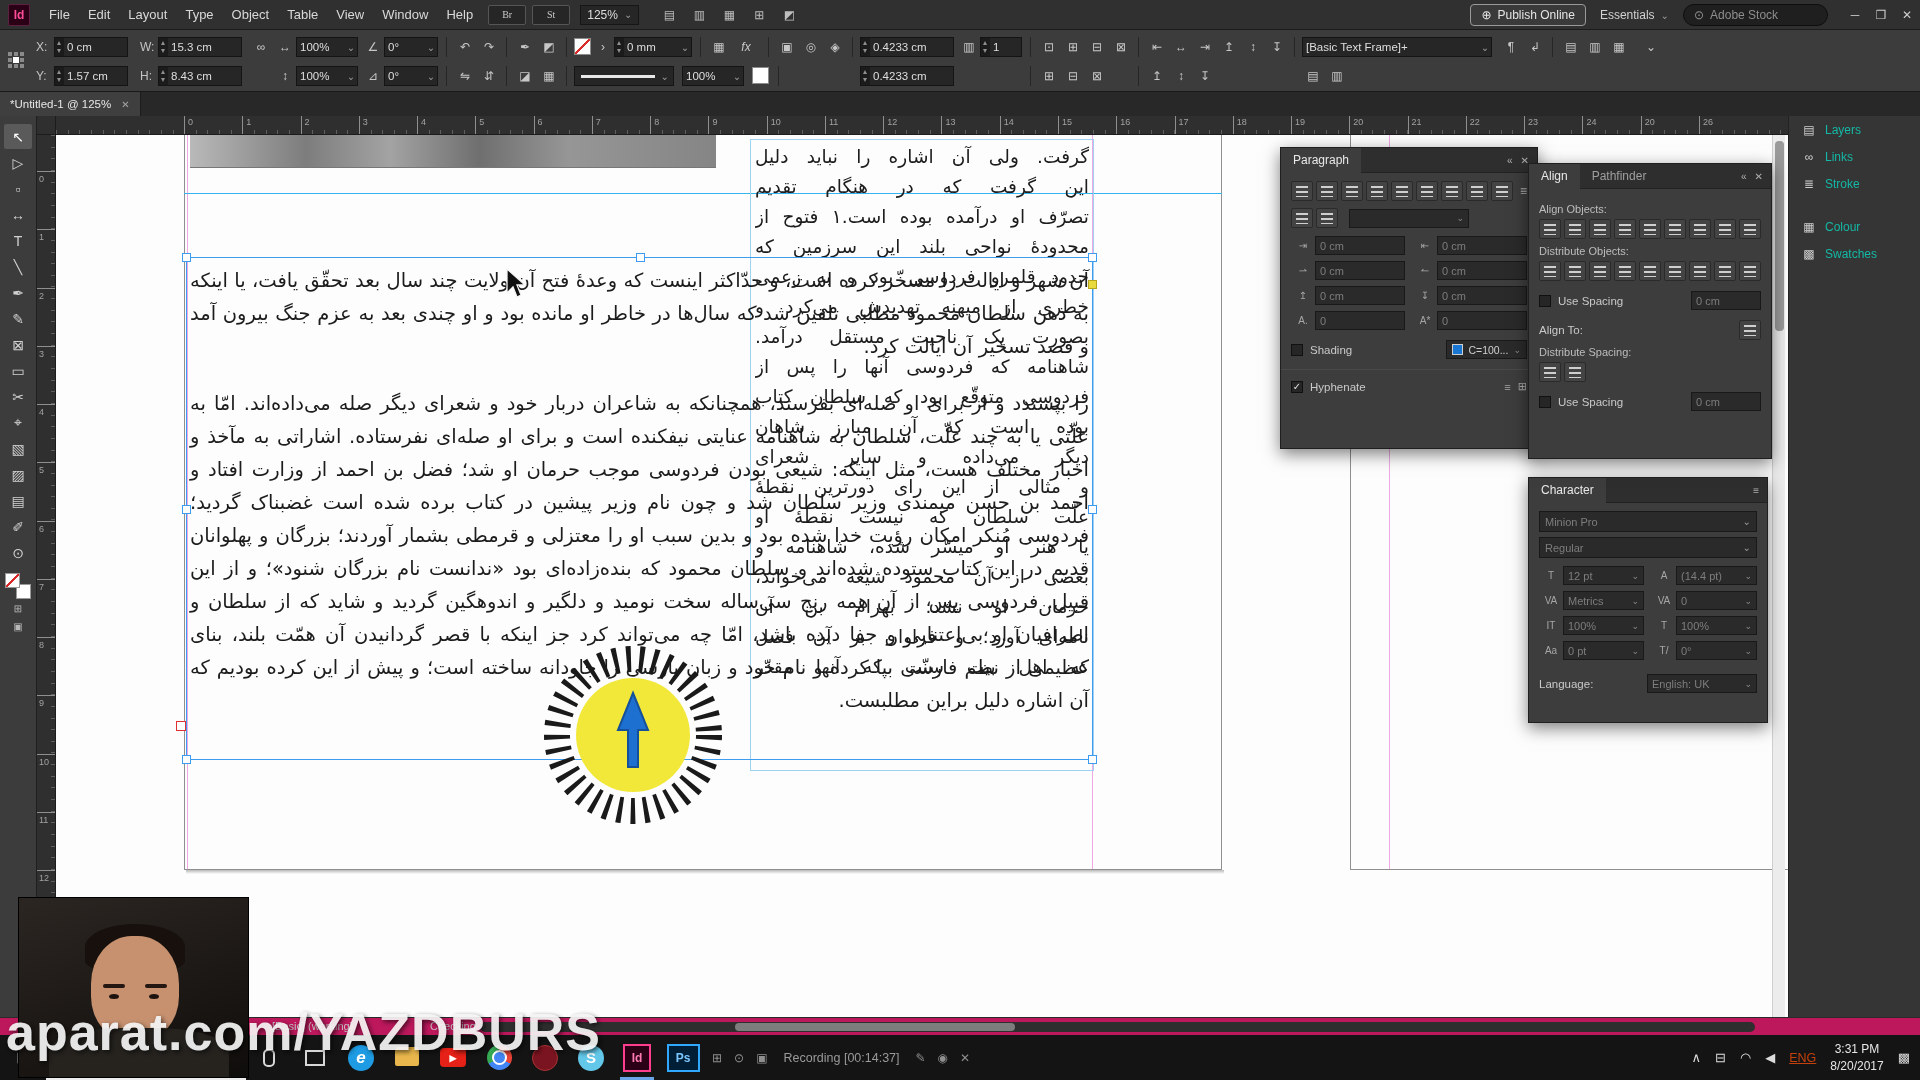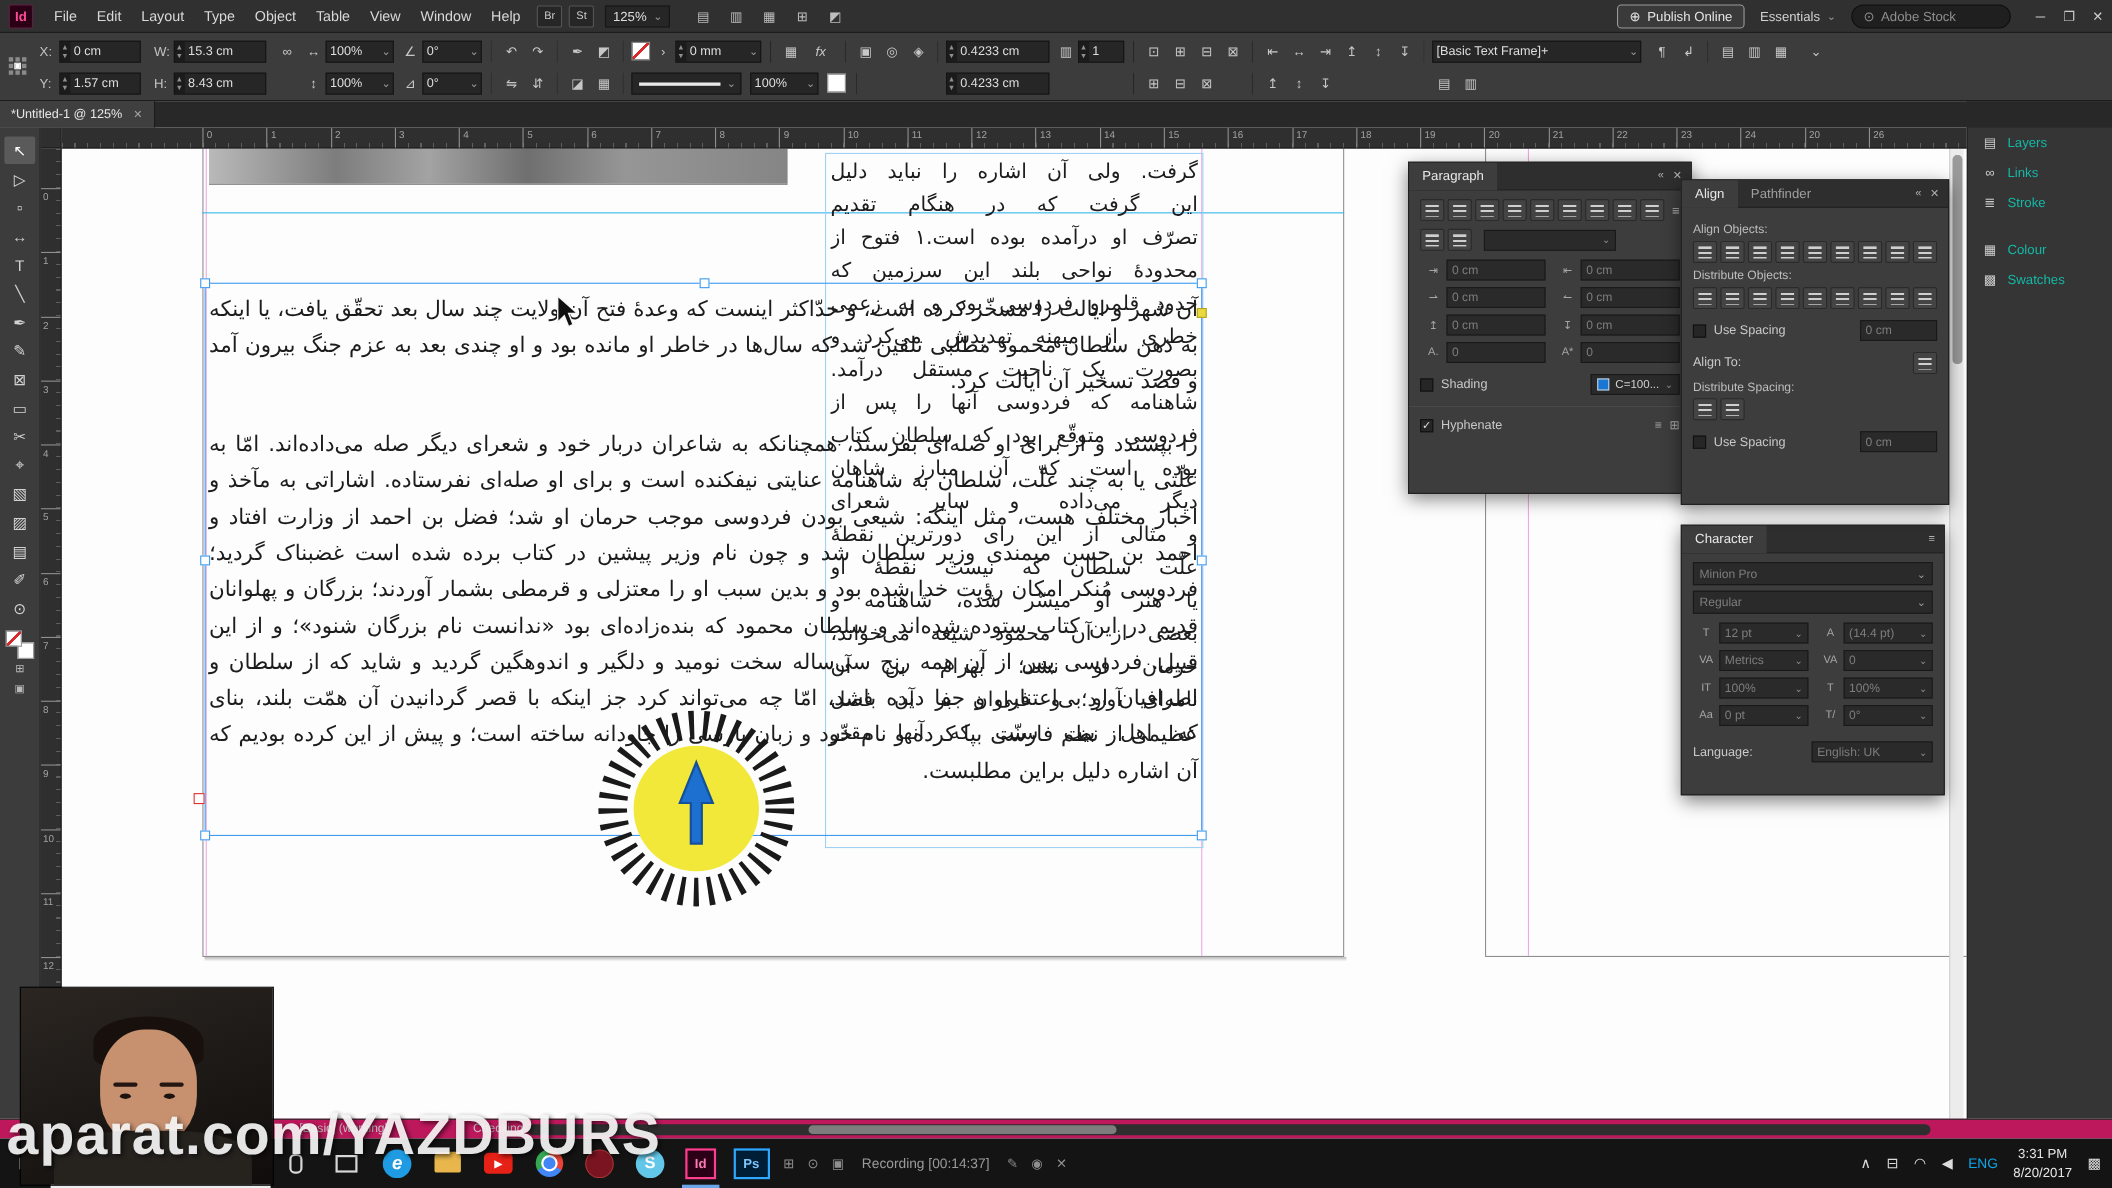--- a/index.html
+++ b/index.html
@@ -8,22 +8,22 @@
   #root { position:relative; width:1920px; height:1080px; background:#ffffff; overflow:hidden; }
 
   
   .menubar { position:absolute; left:0; top:0; width:1920px; height:30px; background:#303030;
              border-bottom:1px solid #1c1c1c; z-index:15; display:flex; align-items:center; }
   .app-logo { width:22px; height:22px; margin-left:8px; background:#2b0016; color:#ff4c98;
               font-weight:bold; font-size:12px; display:flex; align-items:center; justify-content:center;
               border:1px solid #5c2140; border-radius:2px; }
   .menus { display:flex; margin-left:10px; }
   .menu-item { padding:0 9px; font-size:13px; color:#d8d8d8; line-height:30px; cursor:default; }
-  .mb-badge { width:23px; height:20px; margin-left:6px; background:#262626; border:1px solid #555;
-              color:#c9c9c9; font-size:10px; display:flex; align-items:center; justify-content:center; border-radius:2px;}
+  .mb-badge { width:38px; height:20px; margin-left:6px; background:#262626; border:1px solid #555;
+              color:#c9c9c9; font-size:10px; display:flex; align-items:center; justify-content:center; border-radius:2px;font-family:Liberation Serif, serif;}
   .mb-zoom { margin-left:10px; height:20px; background:#262626; border:1px solid #161616; color:#ddd;
              font-size:12px; display:flex; align-items:center; padding:0 6px; gap:6px; }
   .mb-viewicons { display:flex; margin-left:18px; gap:6px; }
   .mb-vi { width:24px; height:20px; color:#bdbdbd; font-size:12px; display:flex; align-items:center; justify-content:center; border-radius:2px; }
   .mb-right { position:absolute; right:0; top:0; height:30px; display:flex; align-items:center; gap:14px; }
   .publish-btn { height:22px; border:1px solid #9a9a9a; border-radius:4px; color:#e4e4e4; font-size:12px;
                  display:flex; align-items:center; padding:0 10px; gap:6px; background:#3a3a3a; }
   .workspace-dd { color:#d2d2d2; font-size:12px; display:flex; align-items:center; gap:6px; }
   .stock-search { width:145px; height:22px; background:#1f1f1f; border:1px solid #0e0e0e; border-radius:11px;
                   color:#8e8e8e; font-size:12px; display:flex; align-items:center; padding:0 10px; gap:6px; }
@@ -184,21 +184,21 @@
   .ic-skype .tb-glyph { width:26px; height:26px; border-radius:50%; background:#62c7e8; color:#fff; font-size:15px;
                         display:flex; align-items:center; justify-content:center; }
   .ic-id .tb-glyph { width:28px; height:28px; background:#2b0016; border:2px solid #ff3f8e; color:#ff7ab3;
                      display:flex; align-items:center; justify-content:center; font-size:12px; }
   .ic-ps .tb-glyph { width:33px; height:28px; background:#001e36; border:2px solid #31a8ff; color:#7cc6ff;
                      display:flex; align-items:center; justify-content:center; font-size:12px; }
   .tb-dim { color:#8f8f8f; font-size:12px; margin:0 6px; }
   .tb-rec-text { color:#9a9a9a; font-size:12.5px; margin:0 10px; white-space:nowrap; }
   .tb-tray { margin-left:auto; display:flex; align-items:center; gap:14px; padding-right:10px; }
   .tray-ic { color:#dcdcdc; font-size:13px; }
-  .tb-lang { color:#0ea5e9; font-size:12.5px; }
+  .tb-lang { color:#c2410c; font-size:12.5px;text-decoration:underline; }
   .tb-clock { color:#e6e6e6; font-size:12px; text-align:center; line-height:1.4; }
 
   
   .webcam { position:absolute; left:18px; top:897px; width:231px; height:181px; z-index:35;
             background:linear-gradient(160deg,#2b2622 0%,#1b1714 60%,#0f0d0b 100%); border:1px solid #000; overflow:hidden; }
   .wc-face { position:absolute; left:72px; top:38px; width:88px; height:104px; background:#c79170; border-radius:46% 46% 42% 42%; }
   .wc-hair { position:absolute; left:66px; top:26px; width:100px; height:46px; background:#17100c; border-radius:50% 50% 20% 20%; }
   .wc-brow { position:absolute; width:22px; height:4px; background:#241611; border-radius:2px; top:86px; }
   .wc-eye { position:absolute; width:10px; height:5px; background:#1d1410; border-radius:50%; top:96px; }
   .wc-body { position:absolute; left:30px; top:130px; width:180px; height:60px; background:#26231f; border-radius:40% 40% 0 0; }

